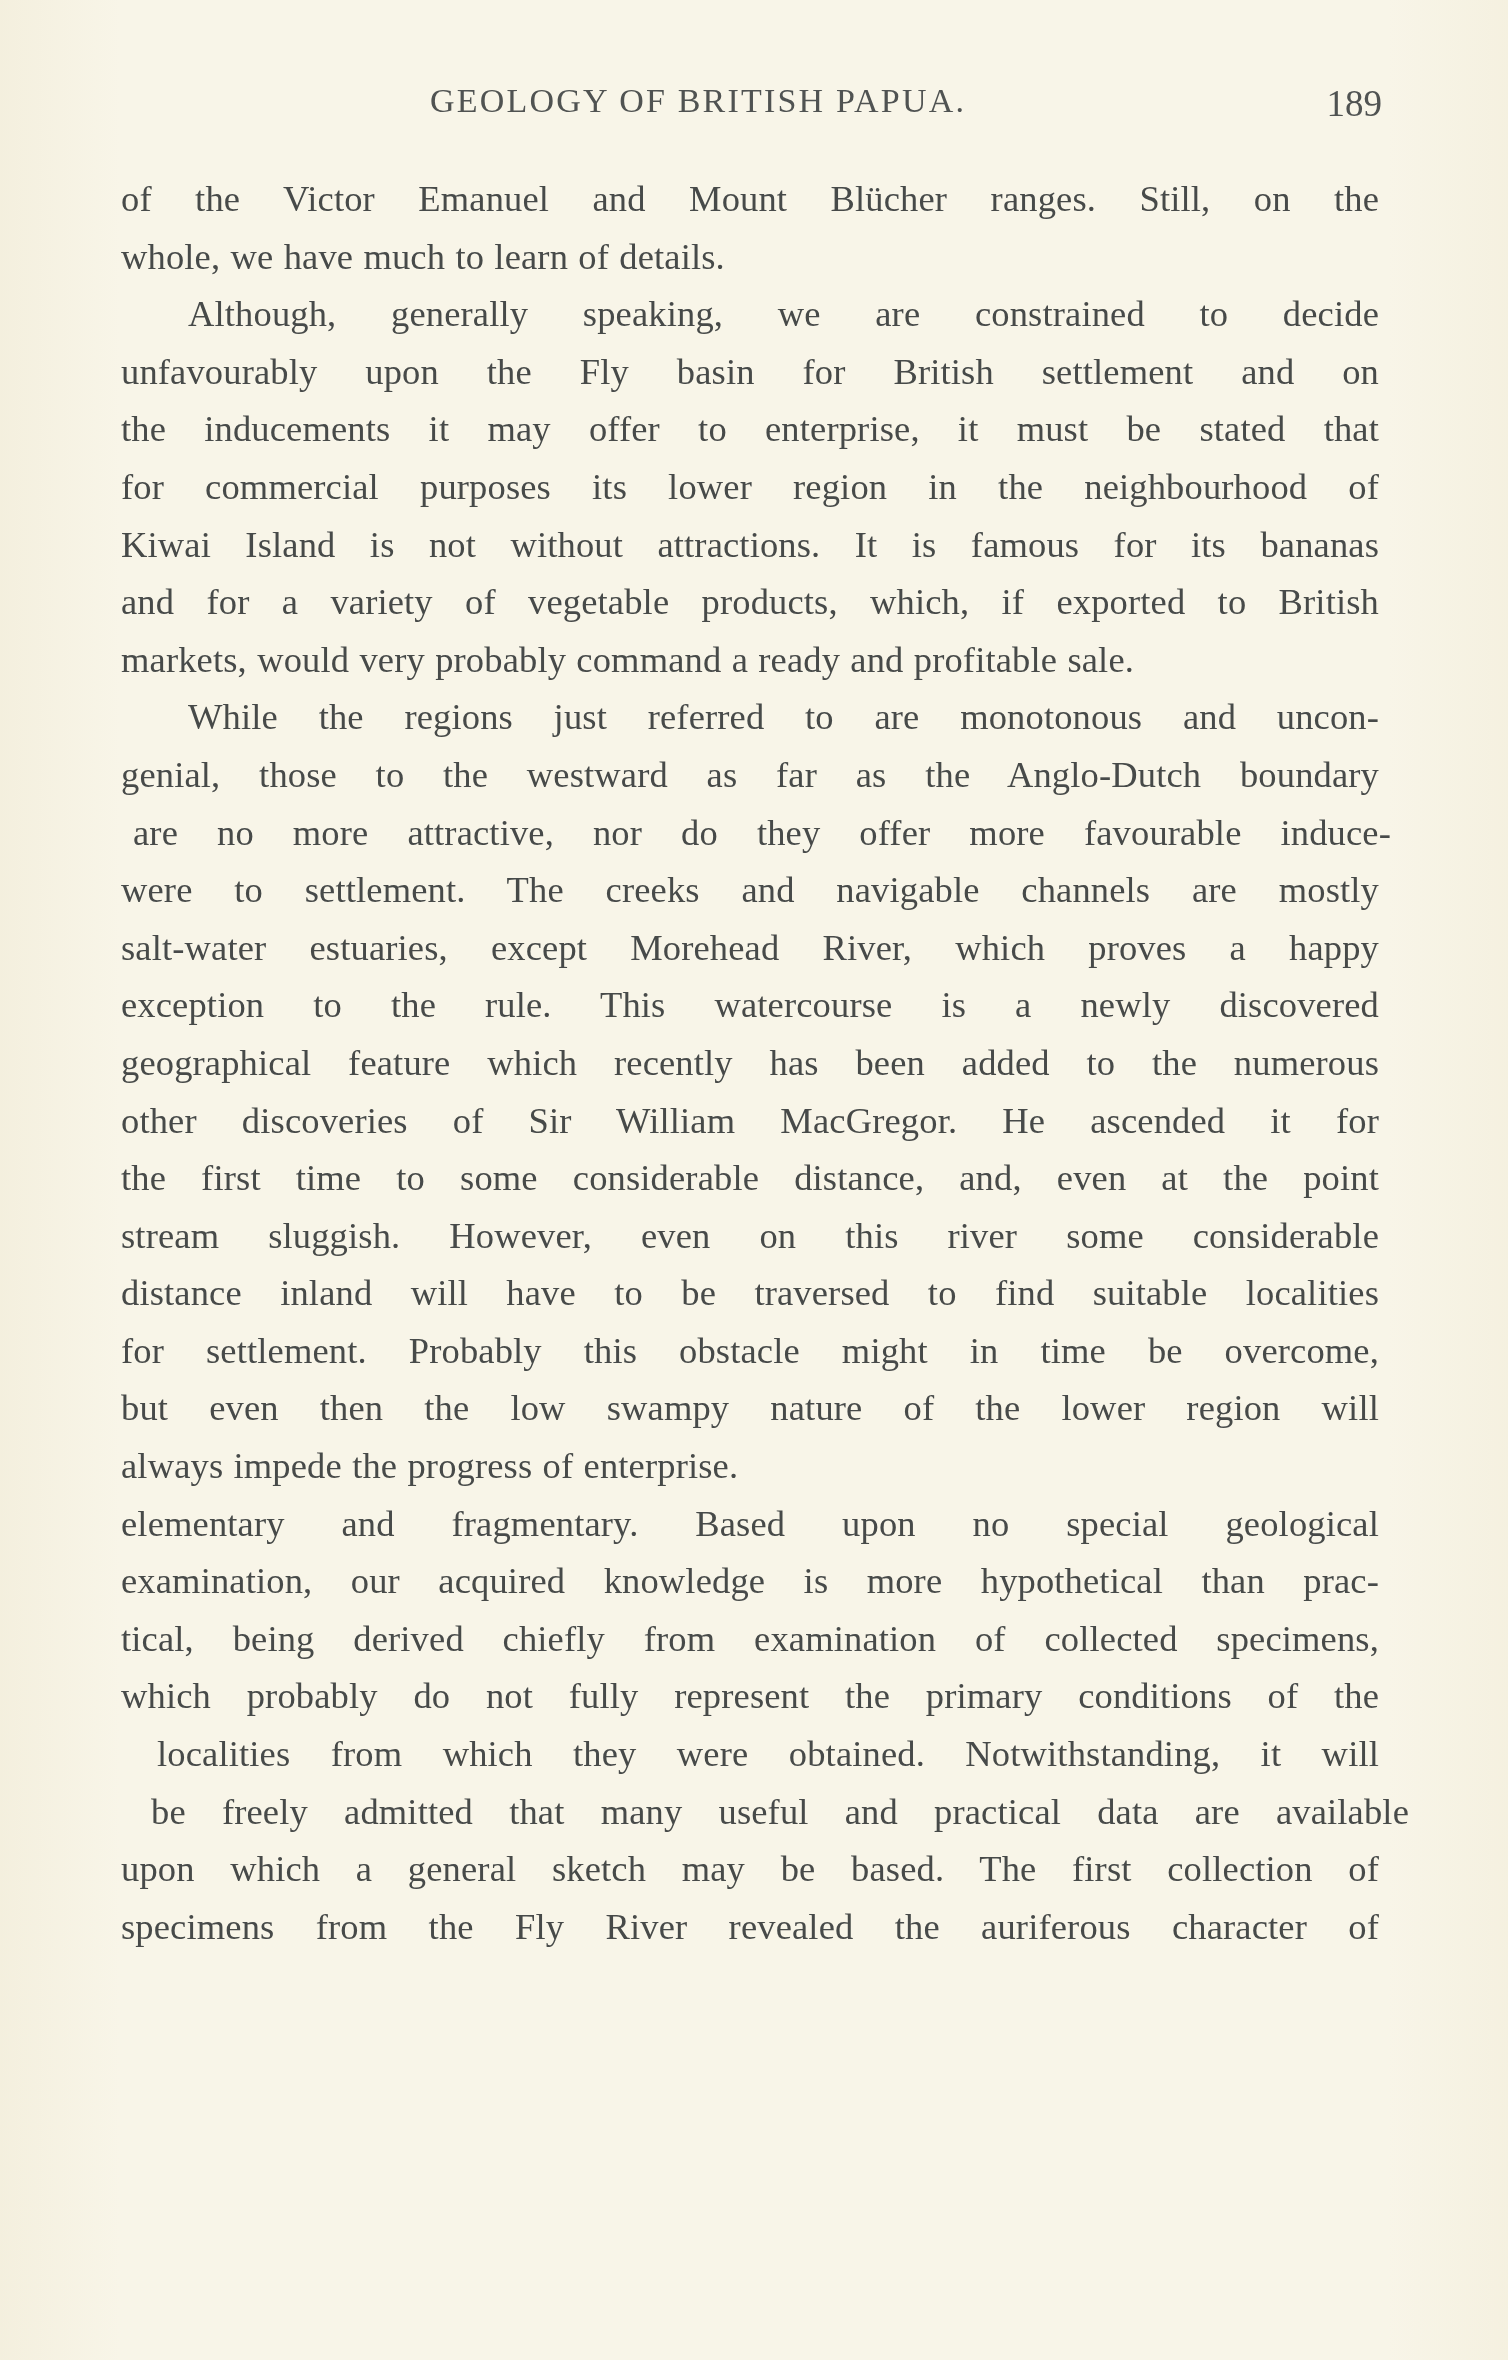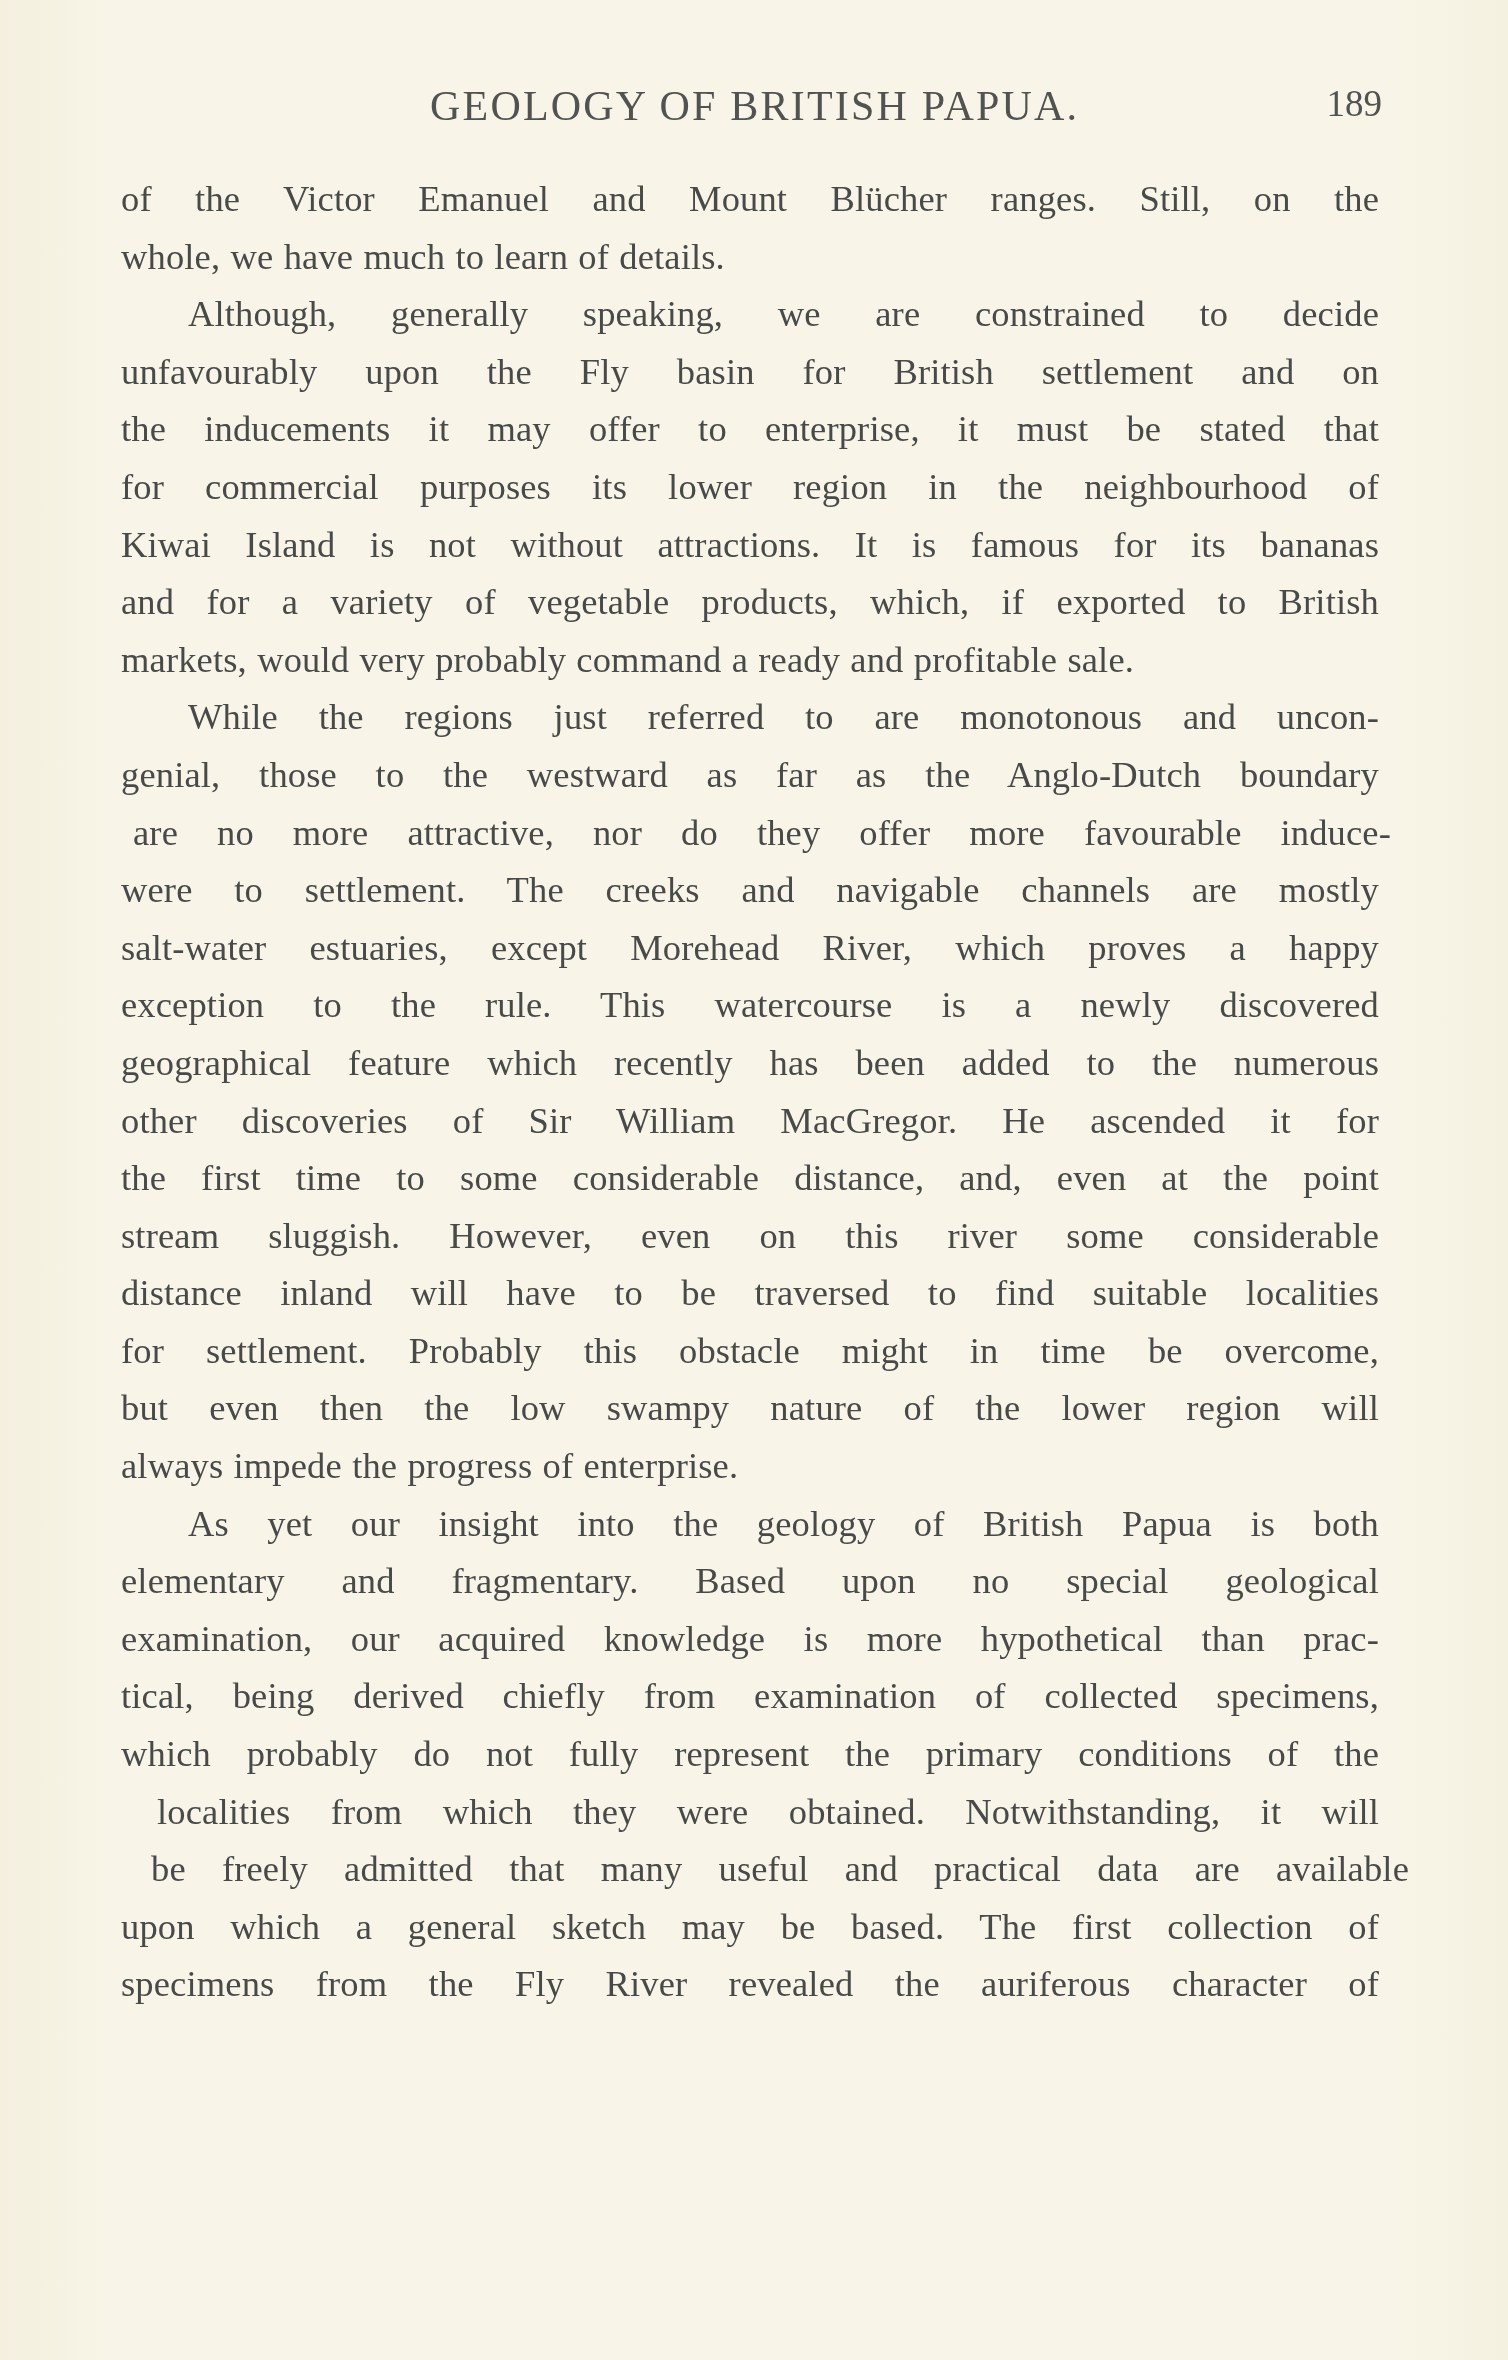--- a/index.html
+++ b/index.html
@@ -27,21 +27,21 @@
       top: 82px;
       left: 120px;
       width: 1258px;
       height: 50px;
     }
     .running-title {
       position: absolute;
       left: 310px;
       top: 0;
       font-family: "Liberation Serif", "DejaVu Serif", serif;
-      font-size: 42px;
+      font-size: 34px;
       letter-spacing: 2.2px;
       color: #505352;
       white-space: nowrap;
     }
     .page-number {
       position: absolute;
       right: -4px;
       top: 0;
       font-family: "Liberation Serif", "DejaVu Serif", serif;
       font-size: 37px;
@@ -155,23 +155,20 @@
       <span class="line" style="white-space: normal;">
           <span style="white-space: nowrap; word-spacing: 0px;">for settlement. Probably this obstacle might in time be overcome,</span>
         </span>
       <span class="line" style="white-space: normal;">
           <span style="white-space: nowrap; word-spacing: 0px;">but even then the low swampy nature of the lower region will</span>
         </span>
       <span class="line last" style="white-space: normal;">always impede the progress of enterprise.</span>
     </div>
 
     <div>
-      <span class="line indent" style="white-space: normal;">
-          <span style="white-space: nowrap; word-spacing: 0px;">As yet our insight into the geology of British Papua is both</span>
-        </span>
       <span class="line" style="white-space: normal;">
           <span style="white-space: nowrap; word-spacing: 0px;">elementary and fragmentary. Based upon no special geological</span>
         </span>
       <span class="line" style="white-space: normal;">
           <span style="white-space: nowrap; word-spacing: 0px;">examination, our acquired knowledge is more hypothetical than prac-</span>
         </span>
       <span class="line" style="white-space: normal;">
           <span style="white-space: nowrap; word-spacing: 0px;">tical, being derived chiefly from examination of collected specimens,</span>
         </span>
       <span class="line" style="white-space: normal;">

